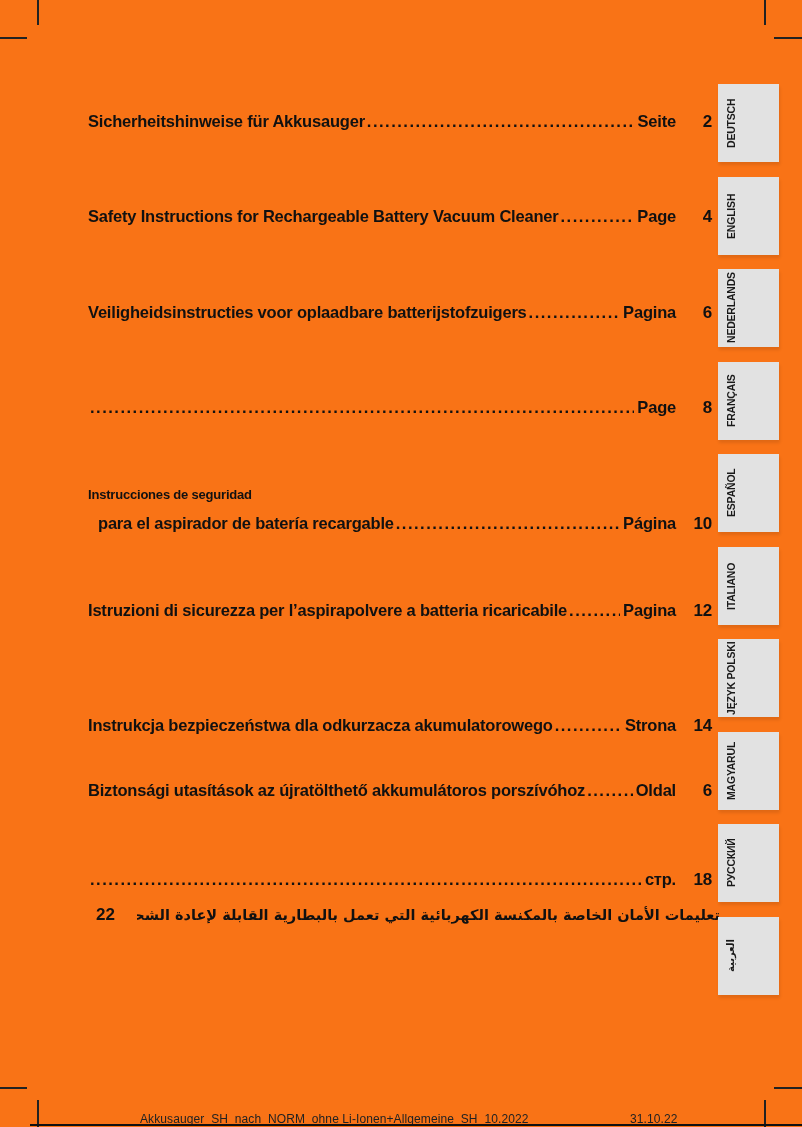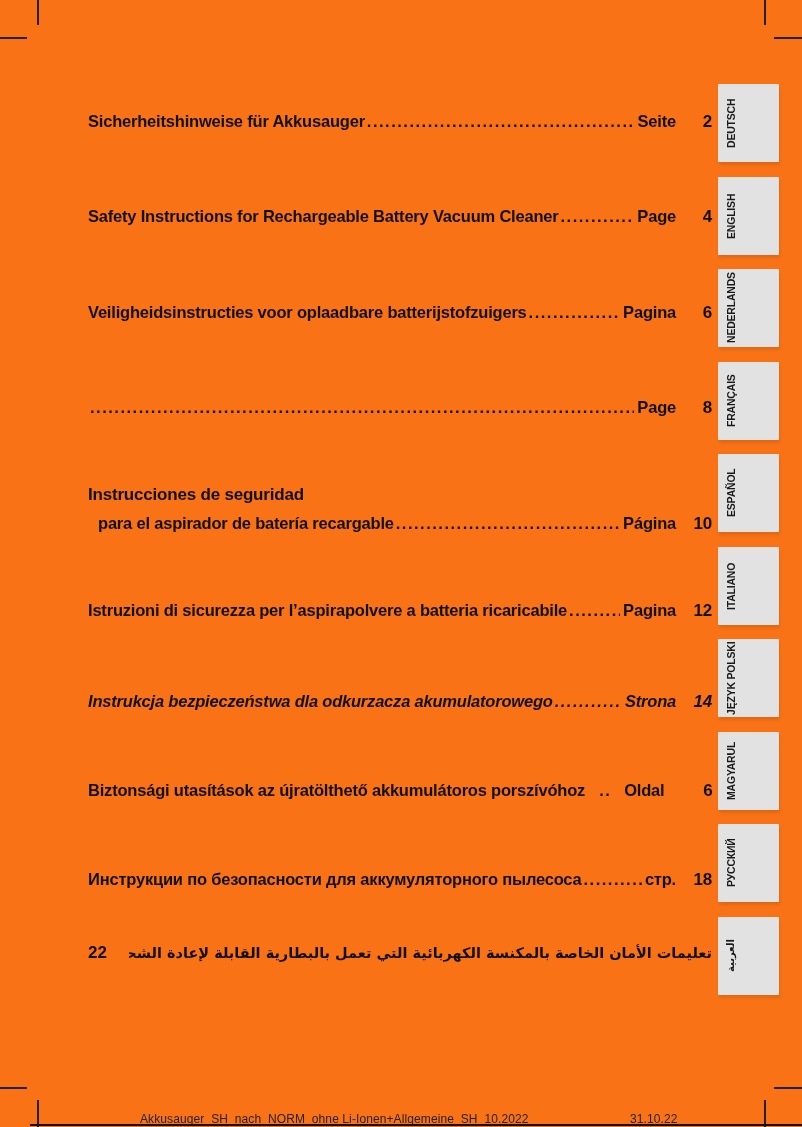--- a/index.html
+++ b/index.html
@@ -49,21 +49,21 @@
     flex: 0 0 auto;
     min-width: 36px;
     text-align: right;
     font-size: 17px;
   }
 
   
   .toc-block { position: absolute; left: 88px; width: 624px; }
   .toc-block .first-line {
     font-weight: bold;
-    font-size: 17px;
+    font-size: 13px;
     line-height: 28px;
     letter-spacing: -0.2px;
     white-space: nowrap;
   }
   .toc-block .toc-row-inner {
     display: flex;
     align-items: baseline;
     font-weight: bold;
     font-size: 16.5px;
     line-height: 28px;
@@ -194,42 +194,41 @@
     </div>
   </div>
 
   <div class="toc-row" style="top:599px;">
     <span class="toc-title">Istruzioni di sicurezza per l’aspirapolvere a batteria ricaricabile</span>
     <span class="dots"></span>
     <span class="page-word">Pagina</span>
     <span class="page-num">12</span>
   </div>
 
-  <div class="toc-row" style="top:690px;font-style:italic;">
+  <div class="toc-row" style="top:714px;">
     <span class="toc-title">Instrukcja bezpieczeństwa dla odkurzacza akumulatorowego</span>
     <span class="dots"></span>
     <span class="page-word">Strona</span>
     <span class="page-num">14</span>
   </div>
 
-  <div class="toc-row" style="top:779px;gap:12px;">
+  <div class="toc-row" style="top:779px;">
     <span class="toc-title">Biztonsági utasítások az újratölthető akkumulátoros porszívóhoz</span>
     <span class="dots"></span>
     <span class="page-word">Oldal</span>
     <span class="page-num">6</span>
   </div>
 
   <div class="toc-row" style="top:868px;">
-    <span class="toc-title">Инструкции по безопасности для аккумуляторного пылесоса</span>
     <span class="dots"></span>
     <span class="page-word">стр.</span>
     <span class="page-num">18</span>
   </div>
 
-  <div class="toc-row arabic" style="top:942px;">
+  <div class="toc-row arabic" style="top:904px;margin-left:8px;">
     <span class="num-left">22</span>
     <div class="rtl-part">
       <span class="toc-title">تعليمات الأمان الخاصة بالمكنسة الكهربائية التي تعمل بالبطارية القابلة لإعادة الشحن</span>
 
     </div>
   </div>
 
   <div class="tab" style="top:84px;">
     <span class="tab-label">DEUTSCH</span>
   </div>

